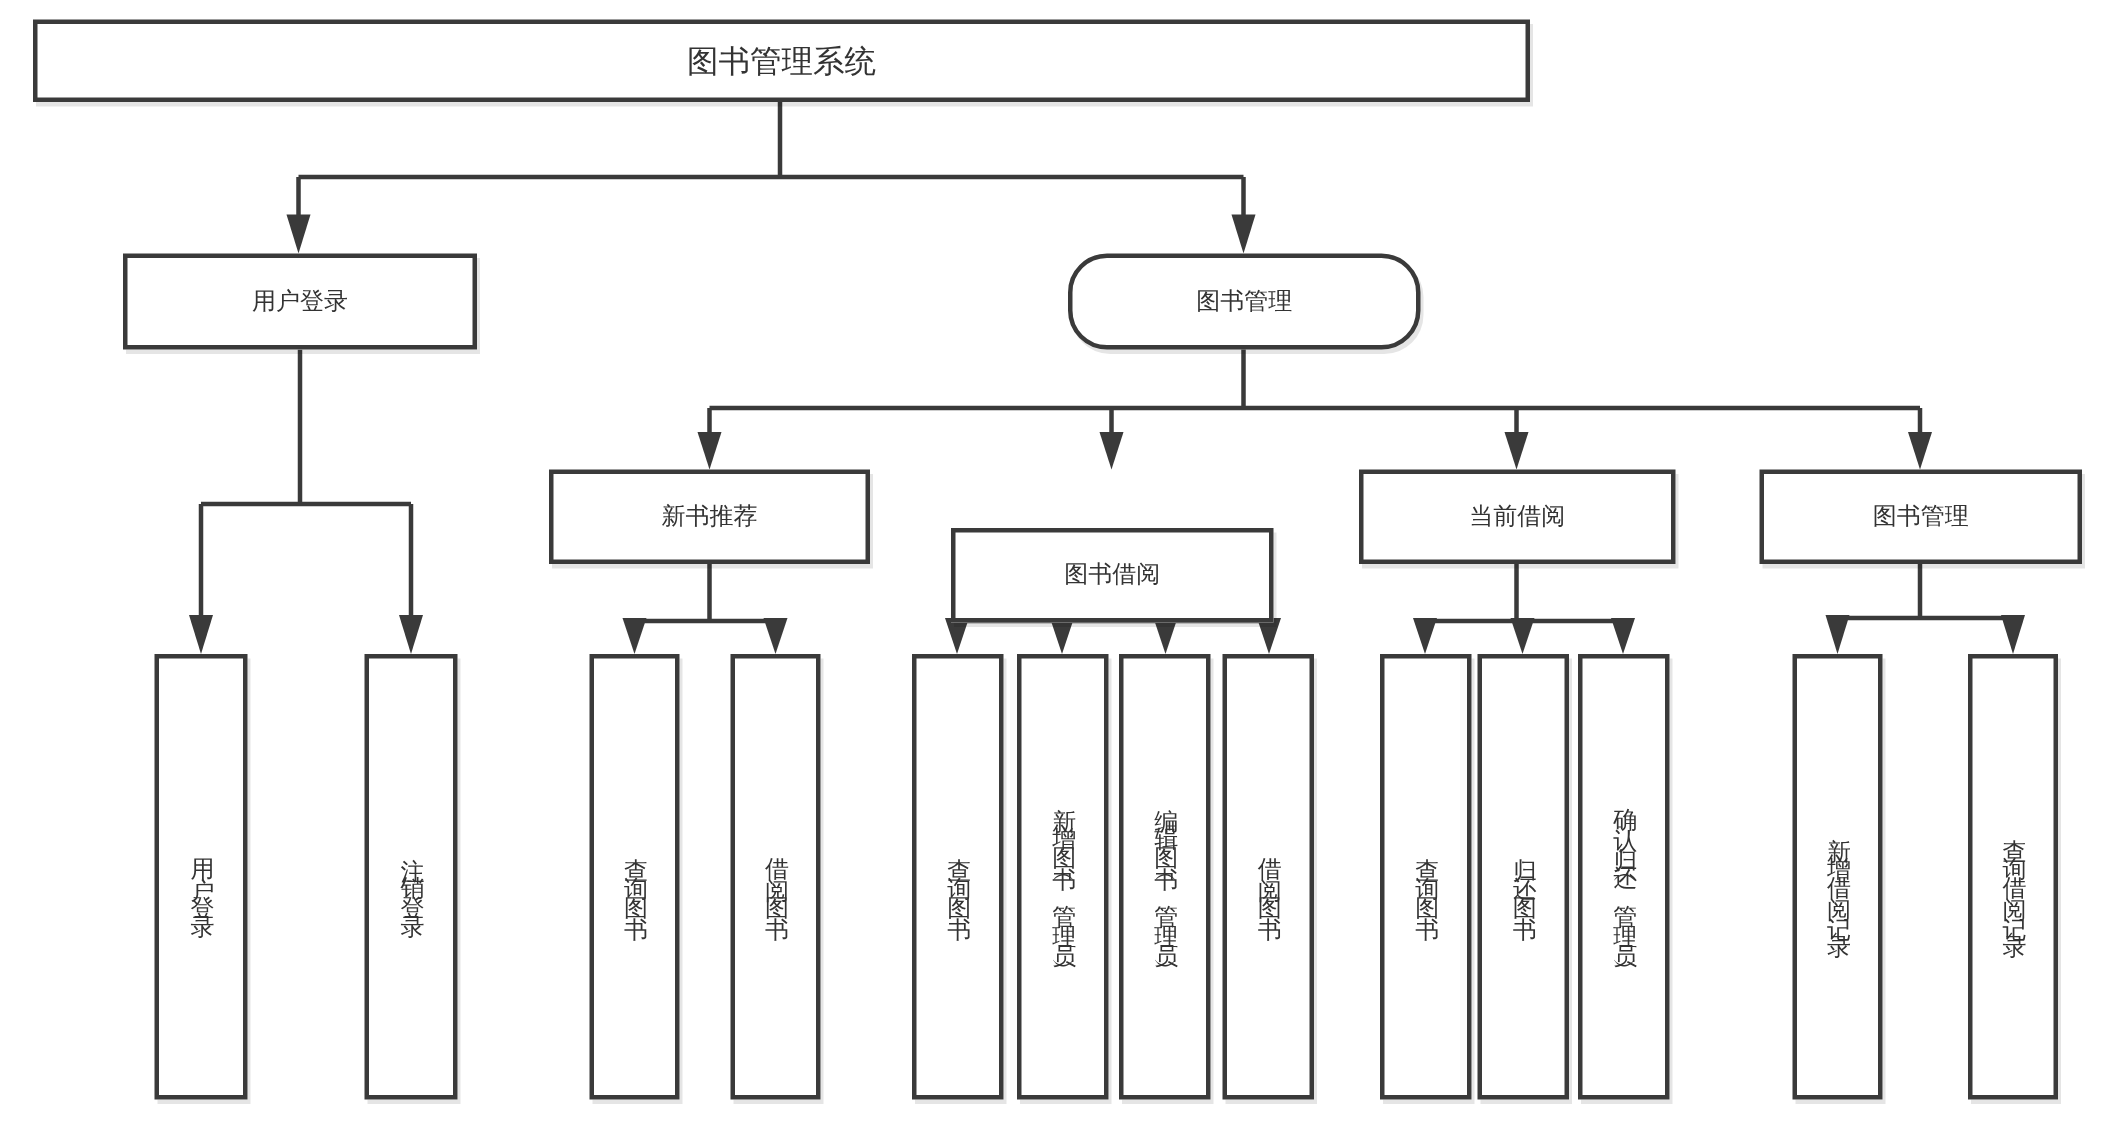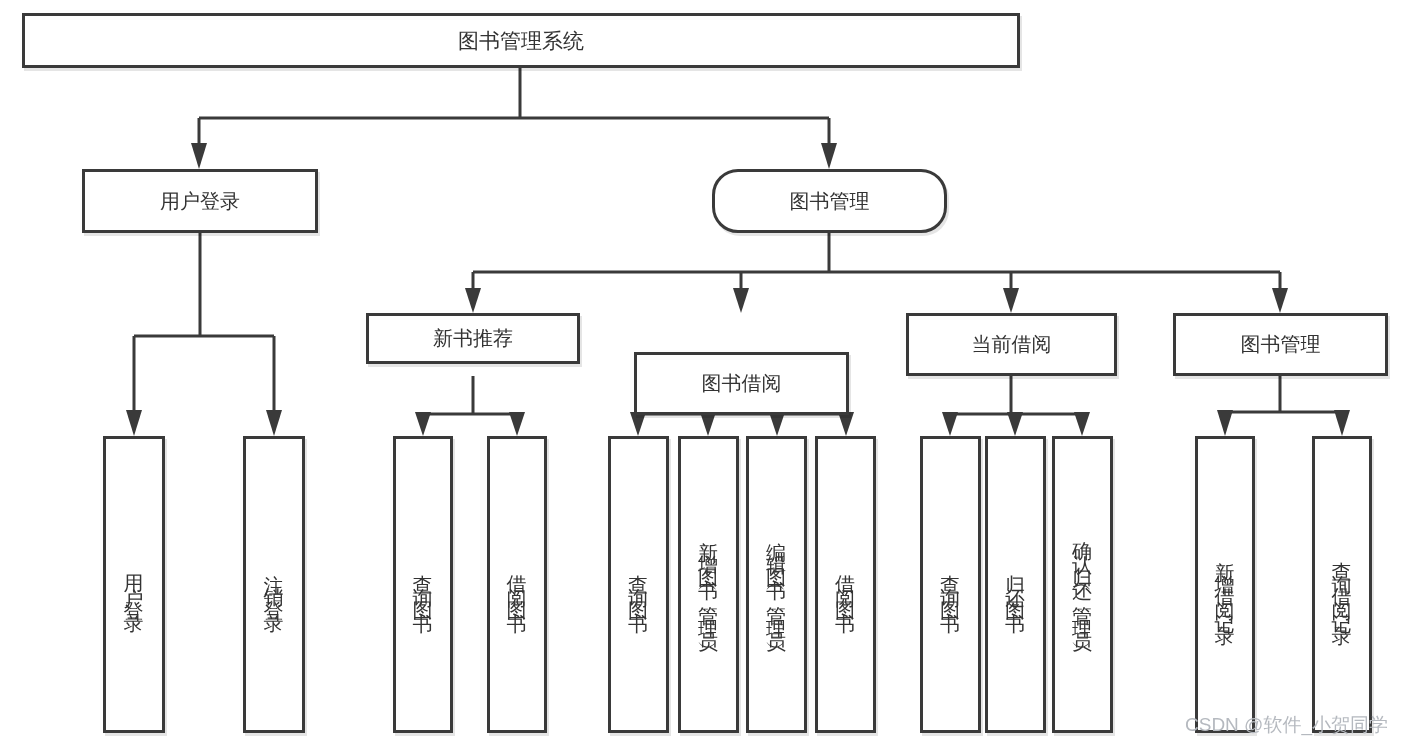--- a/index.html
+++ b/index.html
@@ -34,30 +34,30 @@
     stroke:none;
   }
   .node{
     position:absolute;
     background:#fff;
     border:3px solid var(--border);
     box-sizing:border-box;
     display:flex;
     align-items:center;
     justify-content:center;
-    font-size:20px;
+    font-size:16px;
     color:var(--text);
     z-index:2;
     box-shadow:2px 3px 0 rgba(0,0,0,0.10);
   }
   .node span{white-space:nowrap;}
   #n-root{left:22px;top:13px;width:998px;height:55px;font-size:21px;}
   #n-user-login{left:82px;top:169px;width:236px;height:64px;}
   #n-book-mgmt{left:712px;top:169px;width:235px;height:64px;border-radius:26px;}
-  #n-l3-0{left:366px;top:313px;width:214px;height:51px;}
+  #n-l3-0{left:366px;top:313px;width:214px;height:63px;}
   #n-l3-1{left:634px;top:313px;width:215px;height:63px;margin-top:39px;}
   #n-l3-2{left:906px;top:313px;width:211px;height:63px;}
   #n-l3-3{left:1173px;top:313px;width:215px;height:63px;}
   .leaf{top:436px;height:297px;}
   .leaf span{
     writing-mode:vertical-rl;
     text-orientation:mixed;
     letter-spacing:13px;
     line-height:1;
     white-space:nowrap;
@@ -183,15 +183,14 @@
   <div class="node leaf" id="lf-10">
     <span>确认归还（管理员）</span>
   </div>
   <div class="node leaf" id="lf-11">
     <span>新增借阅记录</span>
   </div>
   <div class="node leaf" id="lf-12">
     <span>查询借阅记录</span>
   </div>
 
-  <div class="watermark">CSDN @软件_小贺同学</div>
 
 </div>
 
 </body></html>

